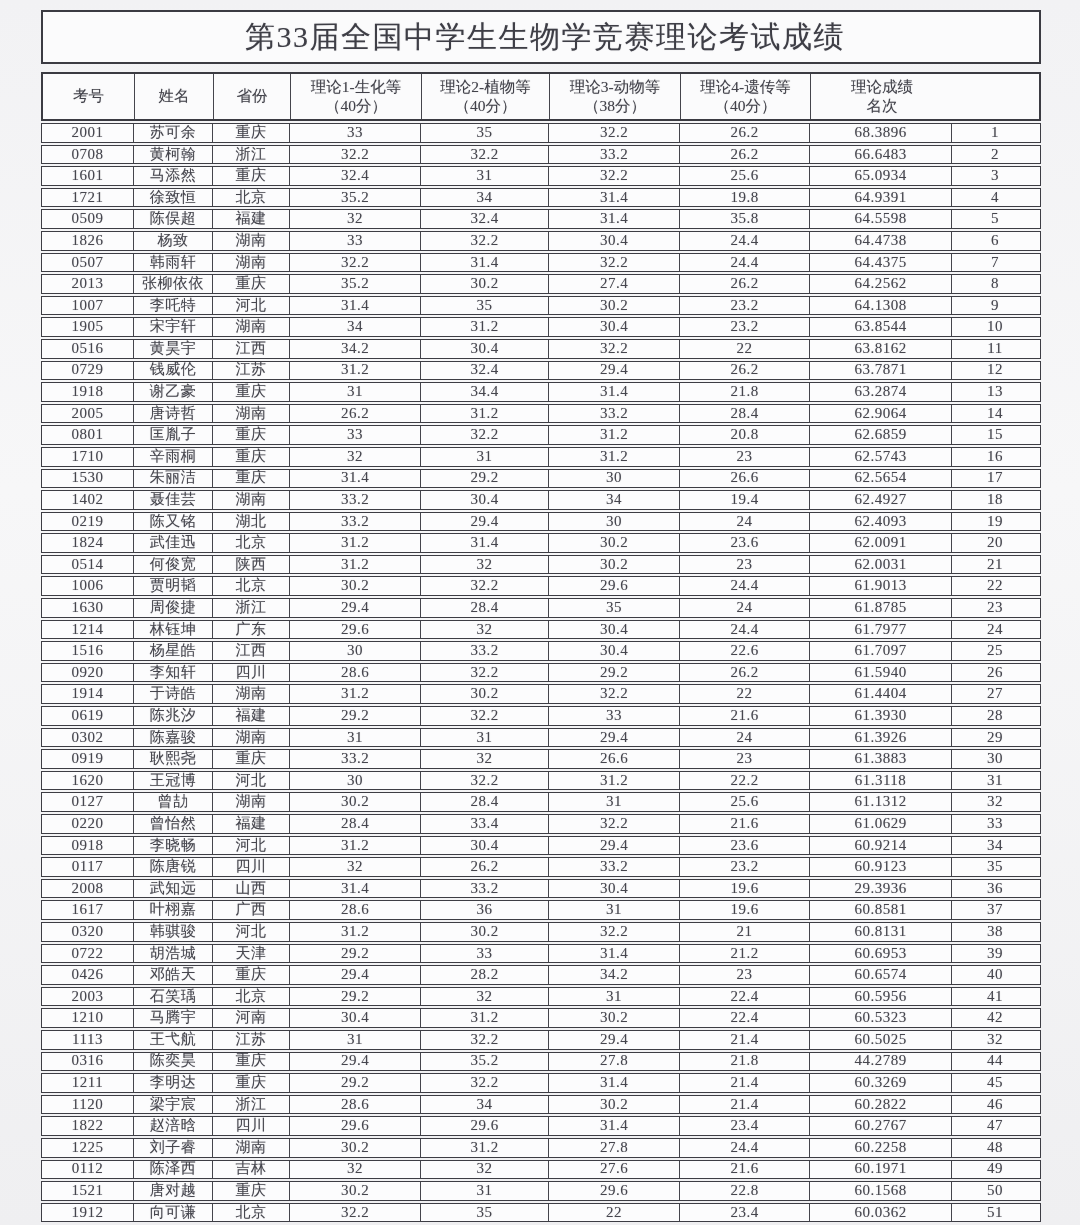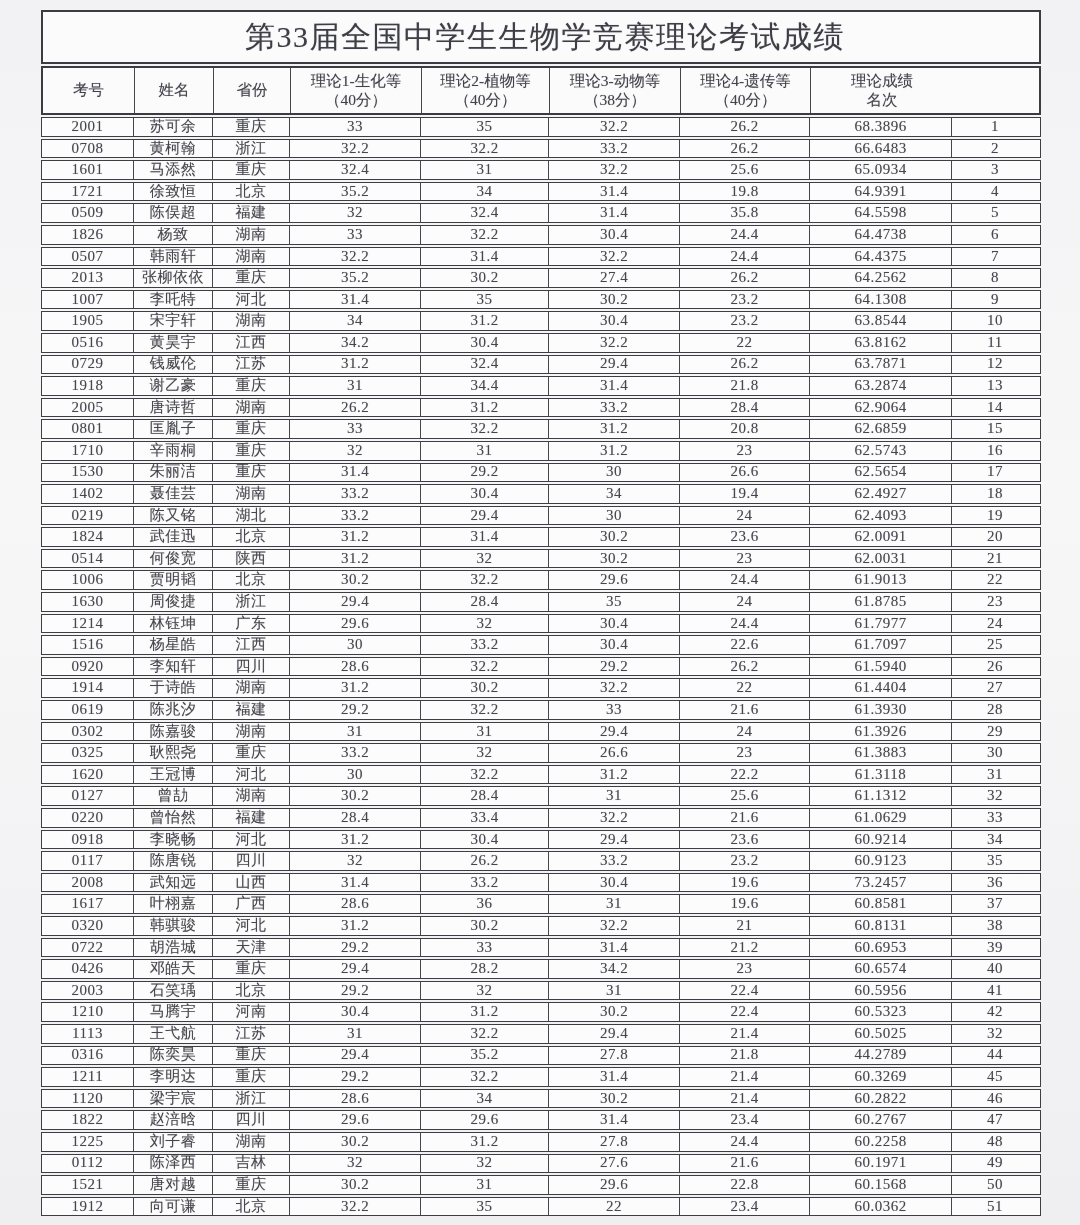--- a/index.html
+++ b/index.html
@@ -20,21 +20,21 @@
     display:flex; align-items:center; justify-content:center;
     font-size:30px; letter-spacing:1.5px; font-weight:500;
     color:#3e3e46;
     padding-left:8px;
   }
   .grid-row {
     display:grid;
     grid-template-columns: 92px 79px 77px 131px 128px 131px 130px 142px 86px;
   }
   .header-row {
-    margin-top:2px;
+    margin-top:8px;
     width:100%; height:49px;
     border:2px solid #3b3b42;
     background:#fbfbfc;
   }
   .cell {
     display:flex; flex-direction:column; align-items:center; justify-content:center;
     border-right:1.5px solid #45454c;
     overflow:hidden; white-space:nowrap;
     line-height:1.18;
   }
@@ -408,21 +408,21 @@
         <div class="cell bcell">陈嘉骏</div>
         <div class="cell bcell">湖南</div>
         <div class="cell bcell">31</div>
         <div class="cell bcell">31</div>
         <div class="cell bcell">29.4</div>
         <div class="cell bcell">24</div>
         <div class="cell bcell">61.3926</div>
         <div class="cell bcell">29</div>
       </div>
       <div class="body-row grid-row">
-        <div class="cell bcell">0325</div>
+        <div class="cell bcell">0919</div>
         <div class="cell bcell">耿熙尧</div>
         <div class="cell bcell">重庆</div>
         <div class="cell bcell">33.2</div>
         <div class="cell bcell">32</div>
         <div class="cell bcell">26.6</div>
         <div class="cell bcell">23</div>
         <div class="cell bcell">61.3883</div>
         <div class="cell bcell">30</div>
       </div>
       <div class="body-row grid-row">
@@ -481,21 +481,21 @@
         <div class="cell bcell">35</div>
       </div>
       <div class="body-row grid-row">
         <div class="cell bcell">2008</div>
         <div class="cell bcell">武知远</div>
         <div class="cell bcell">山西</div>
         <div class="cell bcell">31.4</div>
         <div class="cell bcell">33.2</div>
         <div class="cell bcell">30.4</div>
         <div class="cell bcell">19.6</div>
-        <div class="cell bcell">73.2457</div>
+        <div class="cell bcell">29.3936</div>
         <div class="cell bcell">36</div>
       </div>
       <div class="body-row grid-row">
         <div class="cell bcell">1617</div>
         <div class="cell bcell">叶栩嘉</div>
         <div class="cell bcell">广西</div>
         <div class="cell bcell">28.6</div>
         <div class="cell bcell">36</div>
         <div class="cell bcell">31</div>
         <div class="cell bcell">19.6</div>

